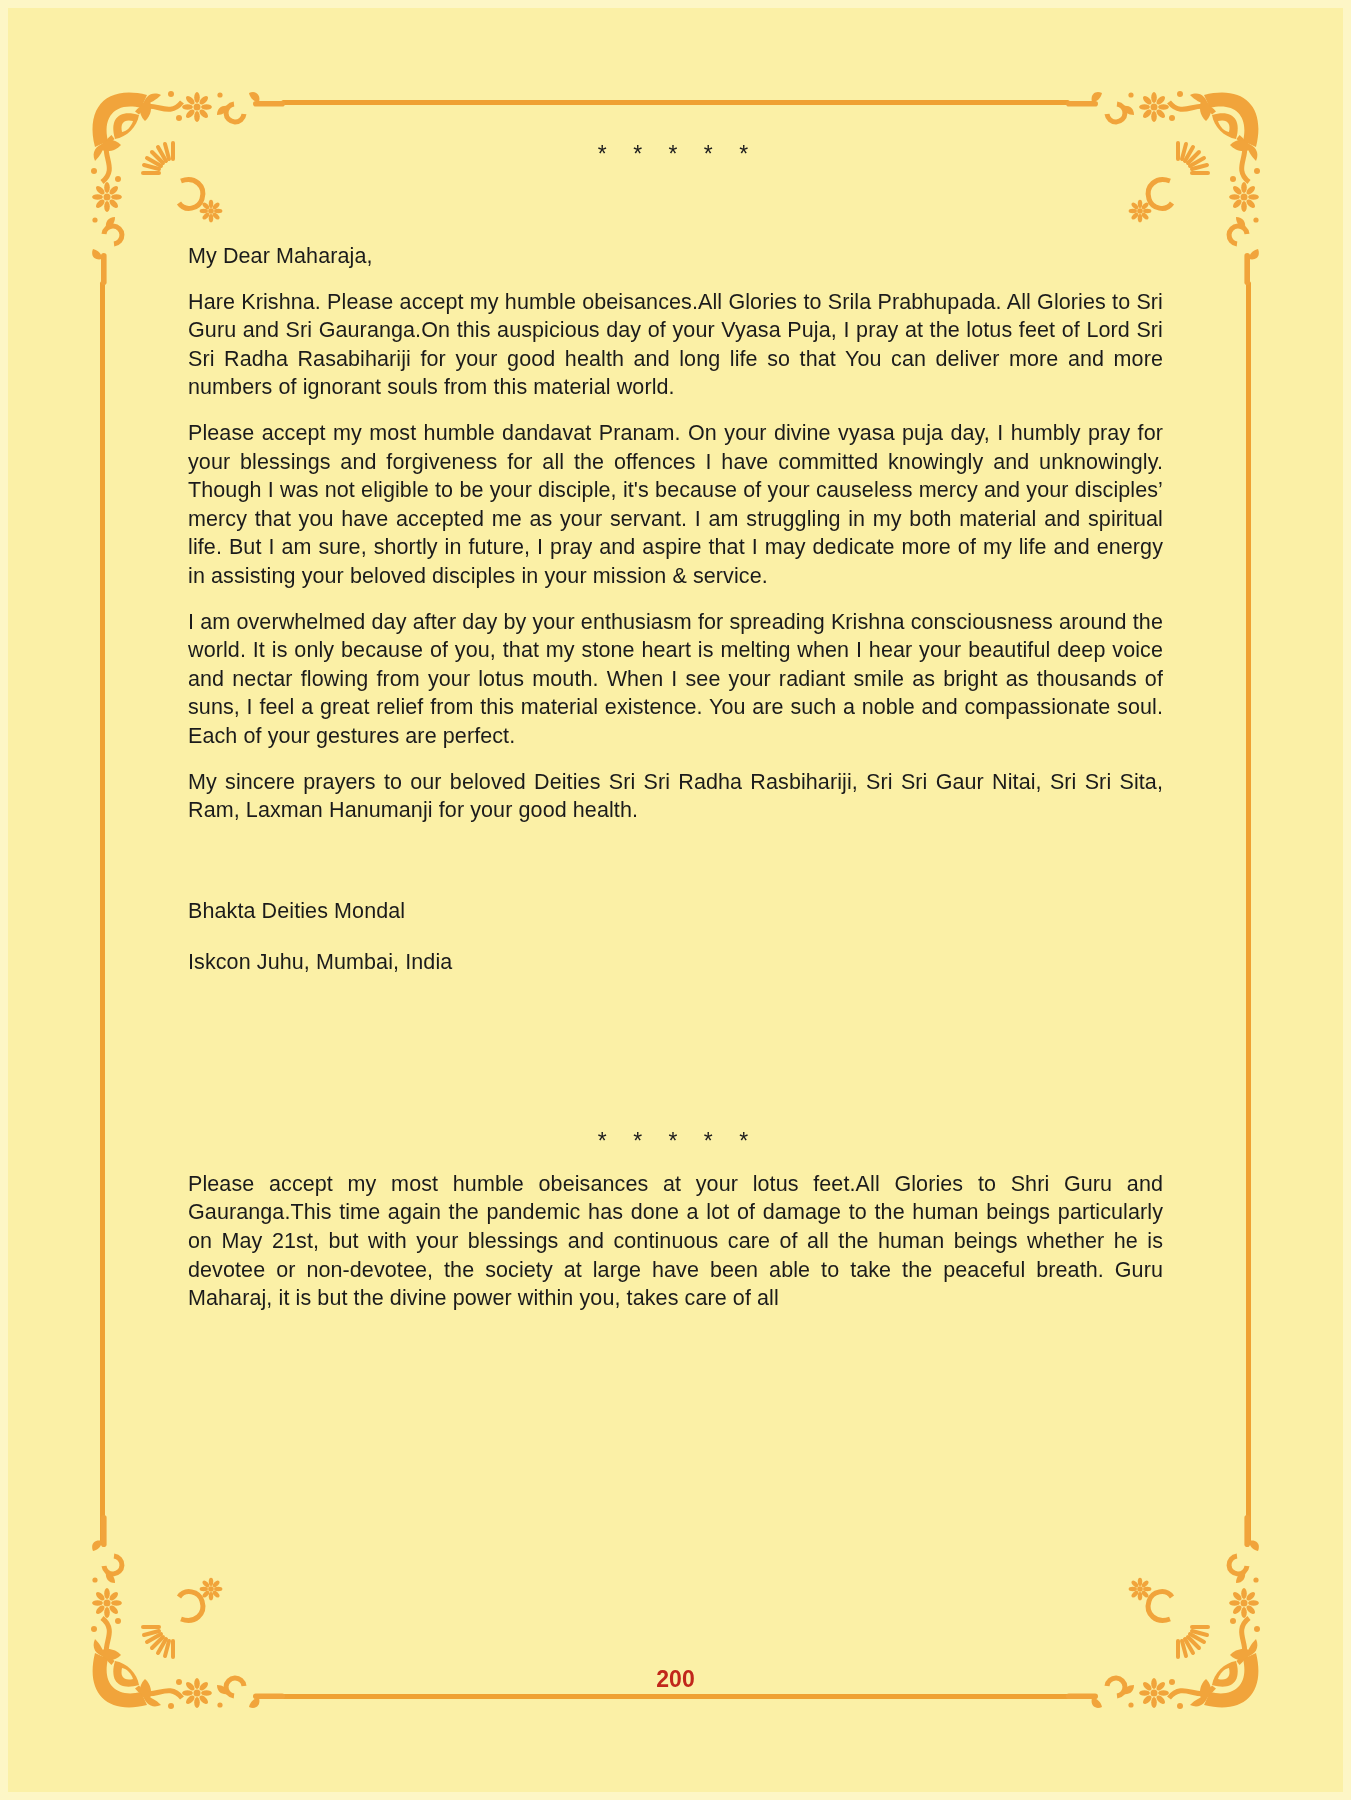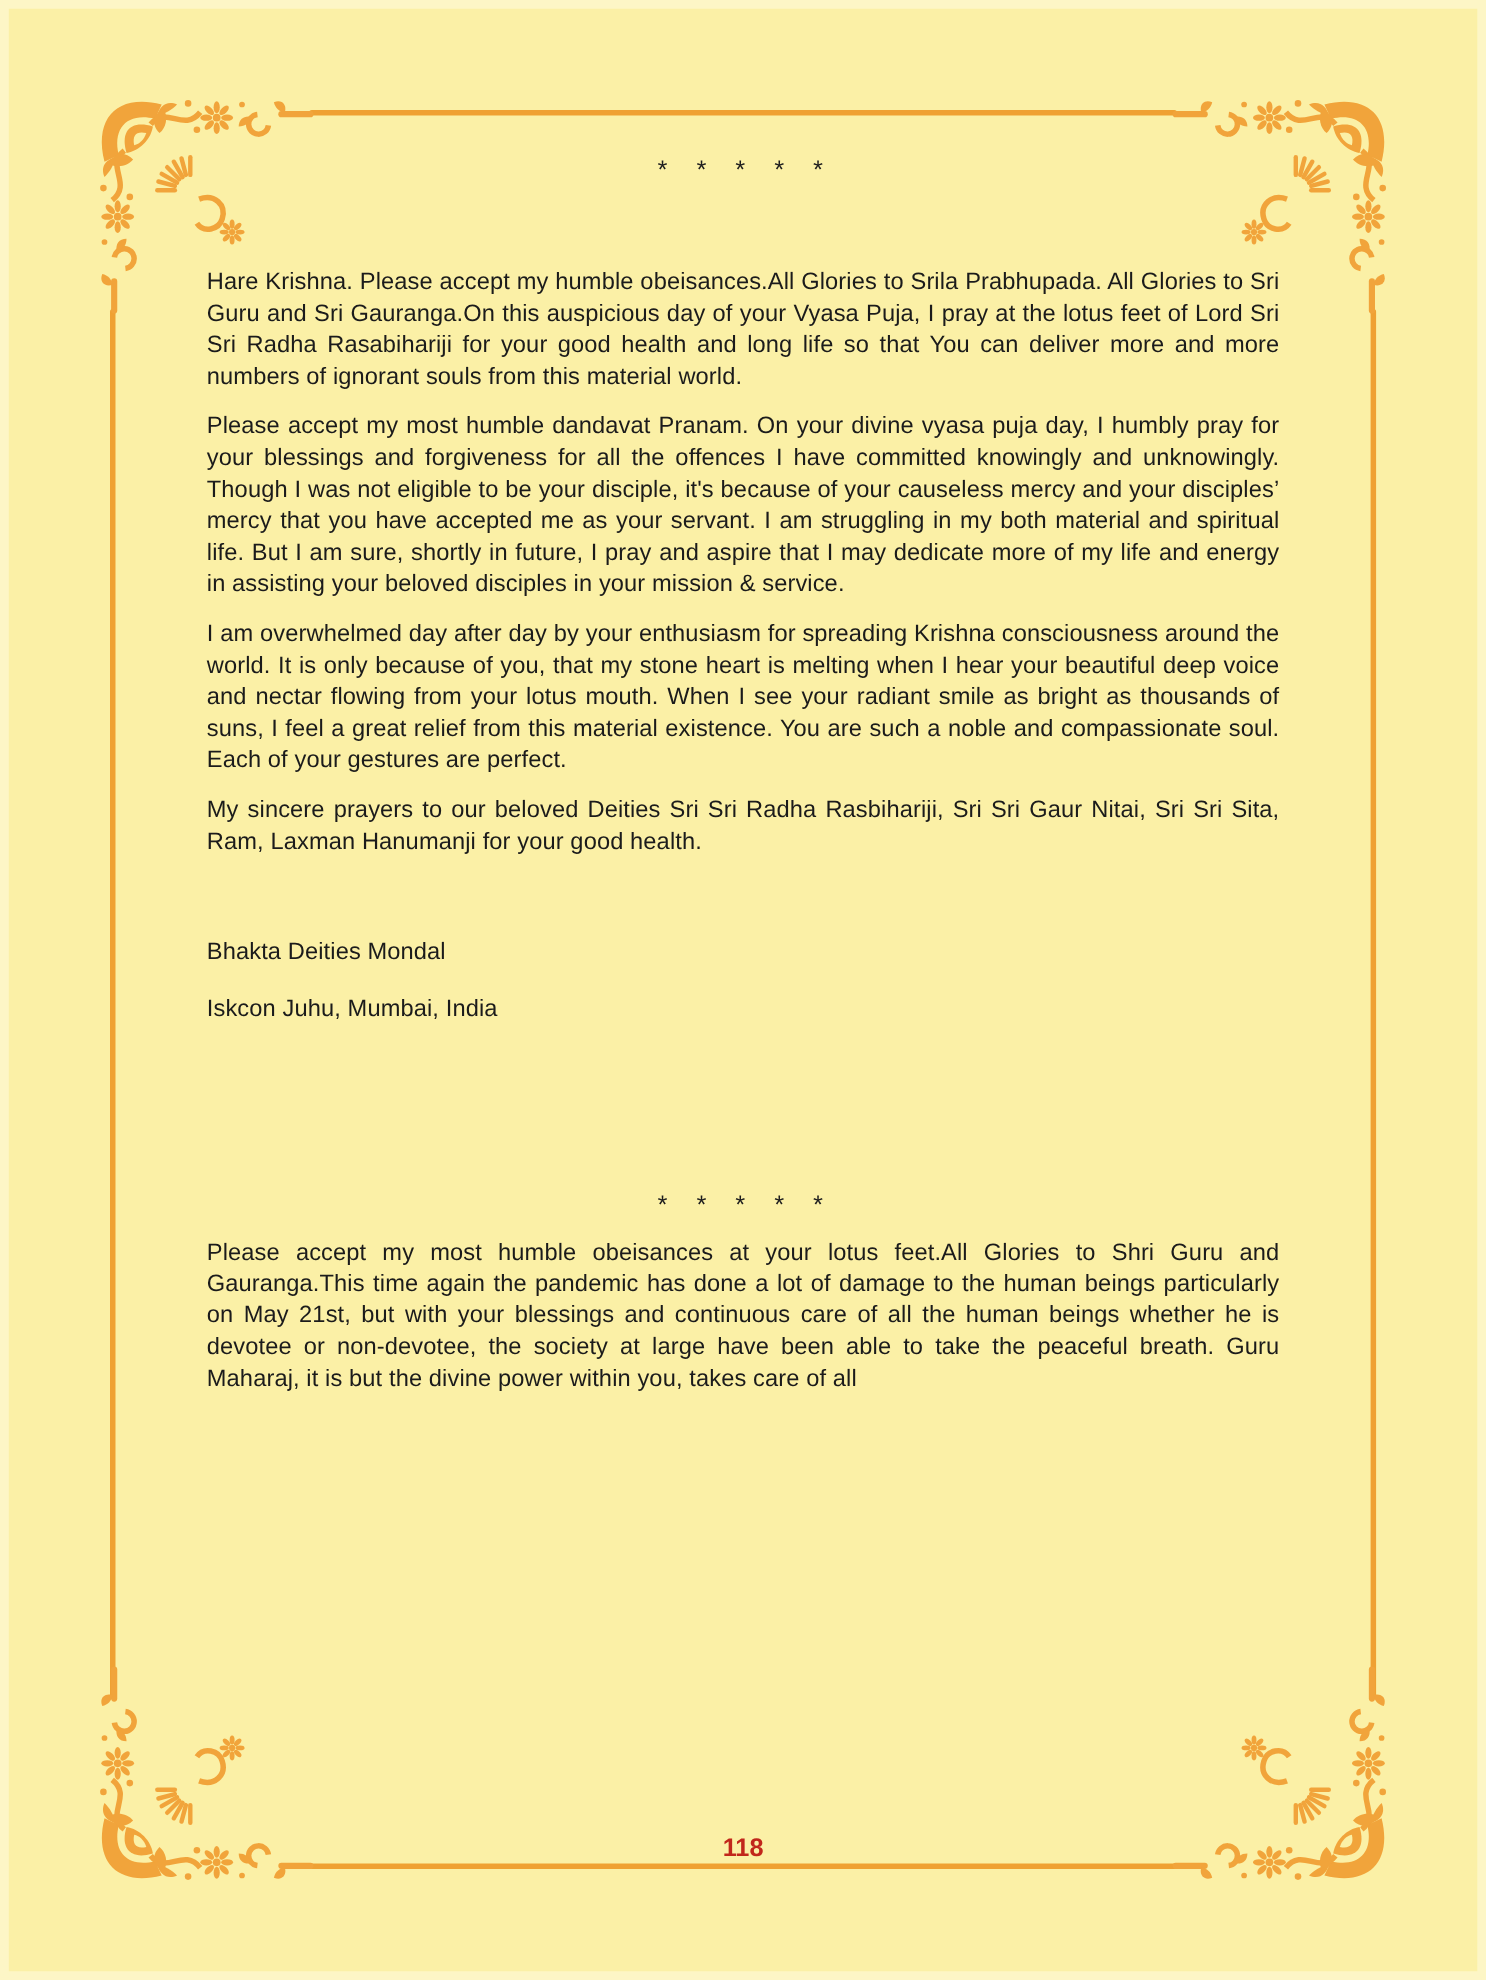--- a/index.html
+++ b/index.html
@@ -132,31 +132,32 @@
   <div class="corner c-br">
     <svg viewBox="0 0 200 200" aria-hidden="true">
         <use href="#corner-art"></use>
       </svg>
   </div>
 
   <div class="content">
 
     <div class="separator">* * * * *</div>
 
+    <div class="salutation">My Dear Maharaja,</div>
 
     <p class="para">Hare Krishna. Please accept my humble obeisances.All Glories to Srila Prabhupada. All Glories to Sri Guru and Sri Gauranga.On this auspicious day of your Vyasa Puja, I pray at the lotus feet of Lord Sri Sri Radha Rasabihariji for your good health and long life so that You can deliver more and more numbers of ignorant souls from this material world.</p>
     <p class="para">Please accept my most humble dandavat Pranam. On your divine vyasa puja day, I humbly pray for your blessings and forgiveness for all the offences I have committed knowingly and unknowingly. Though I was not eligible to be your disciple, it's because of your causeless mercy and your disciples’ mercy that you have accepted me as your servant. I am struggling in my both material and spiritual life. But I am sure, shortly in future, I pray and aspire that I may dedicate more of my life and energy in assisting your beloved disciples in your mission &amp; service.</p>
     <p class="para">I am overwhelmed day after day by your enthusiasm for spreading Krishna consciousness around the world. It is only because of you, that my stone heart is melting when I hear your beautiful deep voice and nectar flowing from your lotus mouth. When I see your radiant smile as bright as thousands of suns, I feel a great relief from this material existence. You are such a noble and compassionate soul. Each of your gestures are perfect.</p>
     <p class="para pre-signature-gap">My sincere prayers to our beloved Deities Sri Sri Radha Rasbihariji, Sri Sri Gaur Nitai, Sri Sri Sita, Ram, Laxman Hanumanji for your good health.</p>
 
     <div class="sig-line">Bhakta Deities Mondal</div>
     <div class="sig-line">Iskcon Juhu, Mumbai, India</div>
 
     <div class="separator second">* * * * *</div>
 
 
     <p class="para last">Please accept my most humble obeisances at your lotus feet.All Glories to Shri Guru and Gauranga.This time again the pandemic has done a lot of damage to the human beings particularly on May 21st, but with your blessings and continuous care of all the human beings whether he is devotee or non-devotee, the society at large have been able to take the peaceful breath. Guru Maharaj, it is but the divine power within you, takes care of all</p>
 
   </div>
 
-  <div class="page-number">118</div>
+  <div class="page-number">200</div>
 
 </div>
 
 </body></html>

